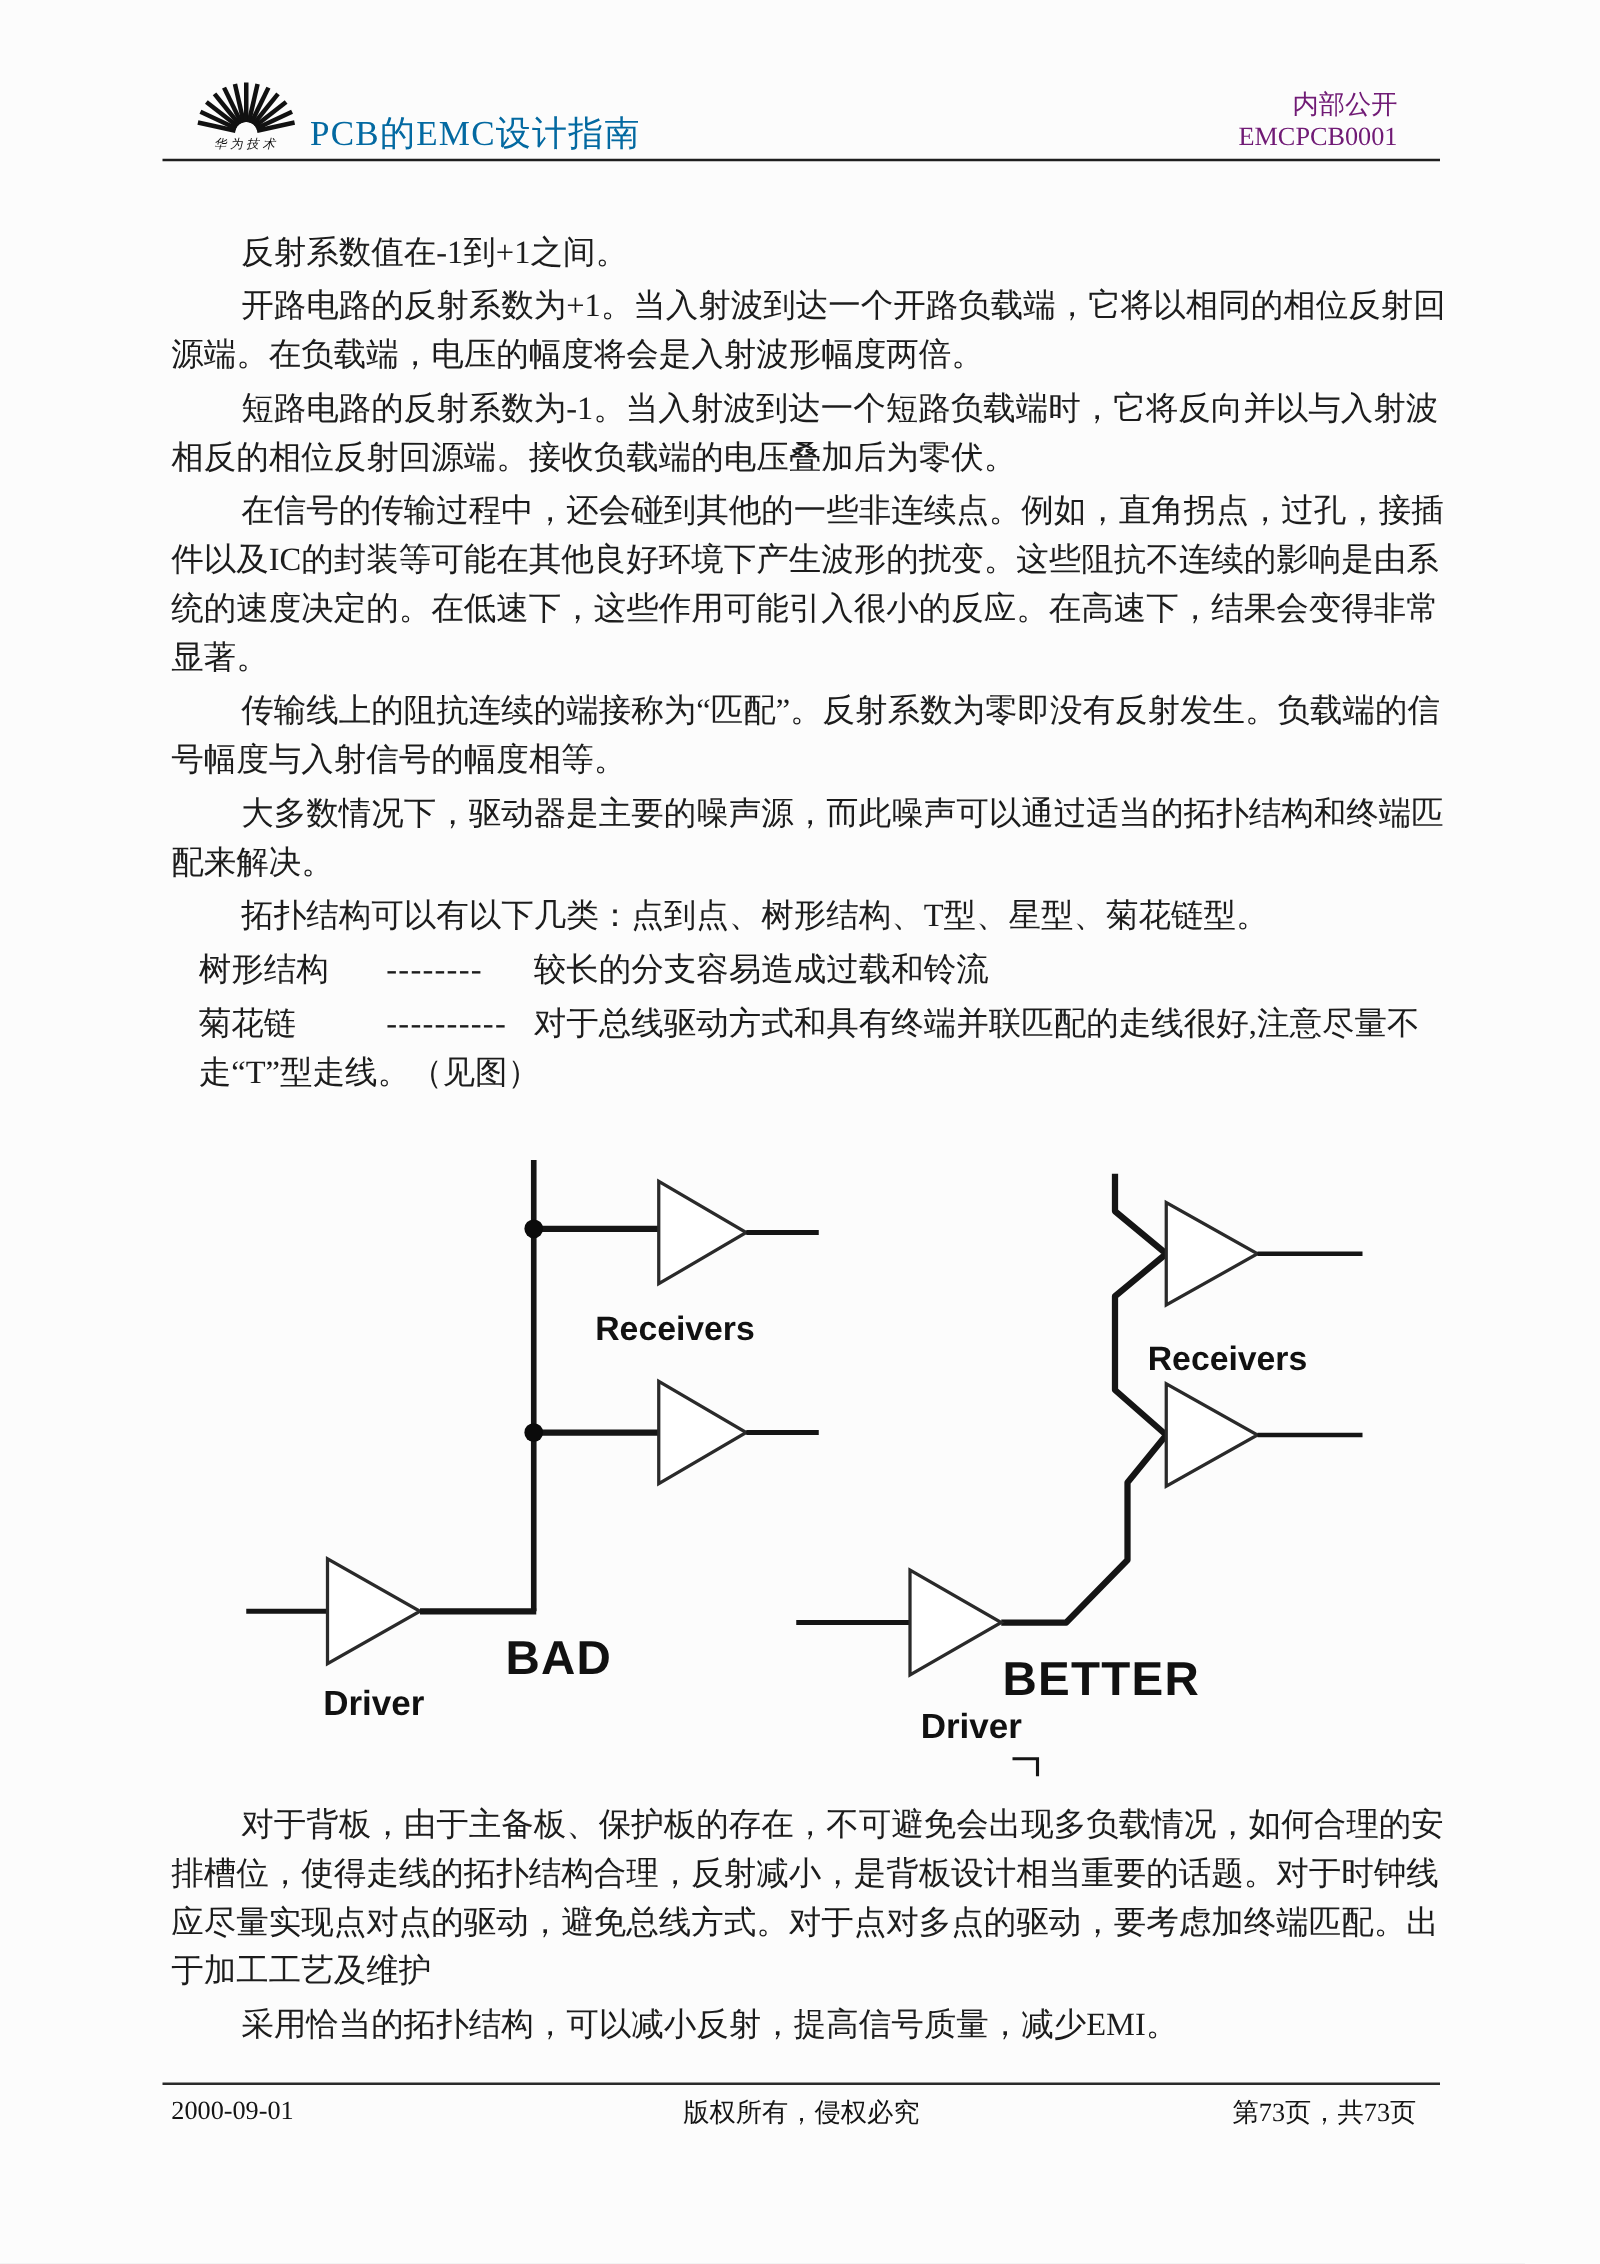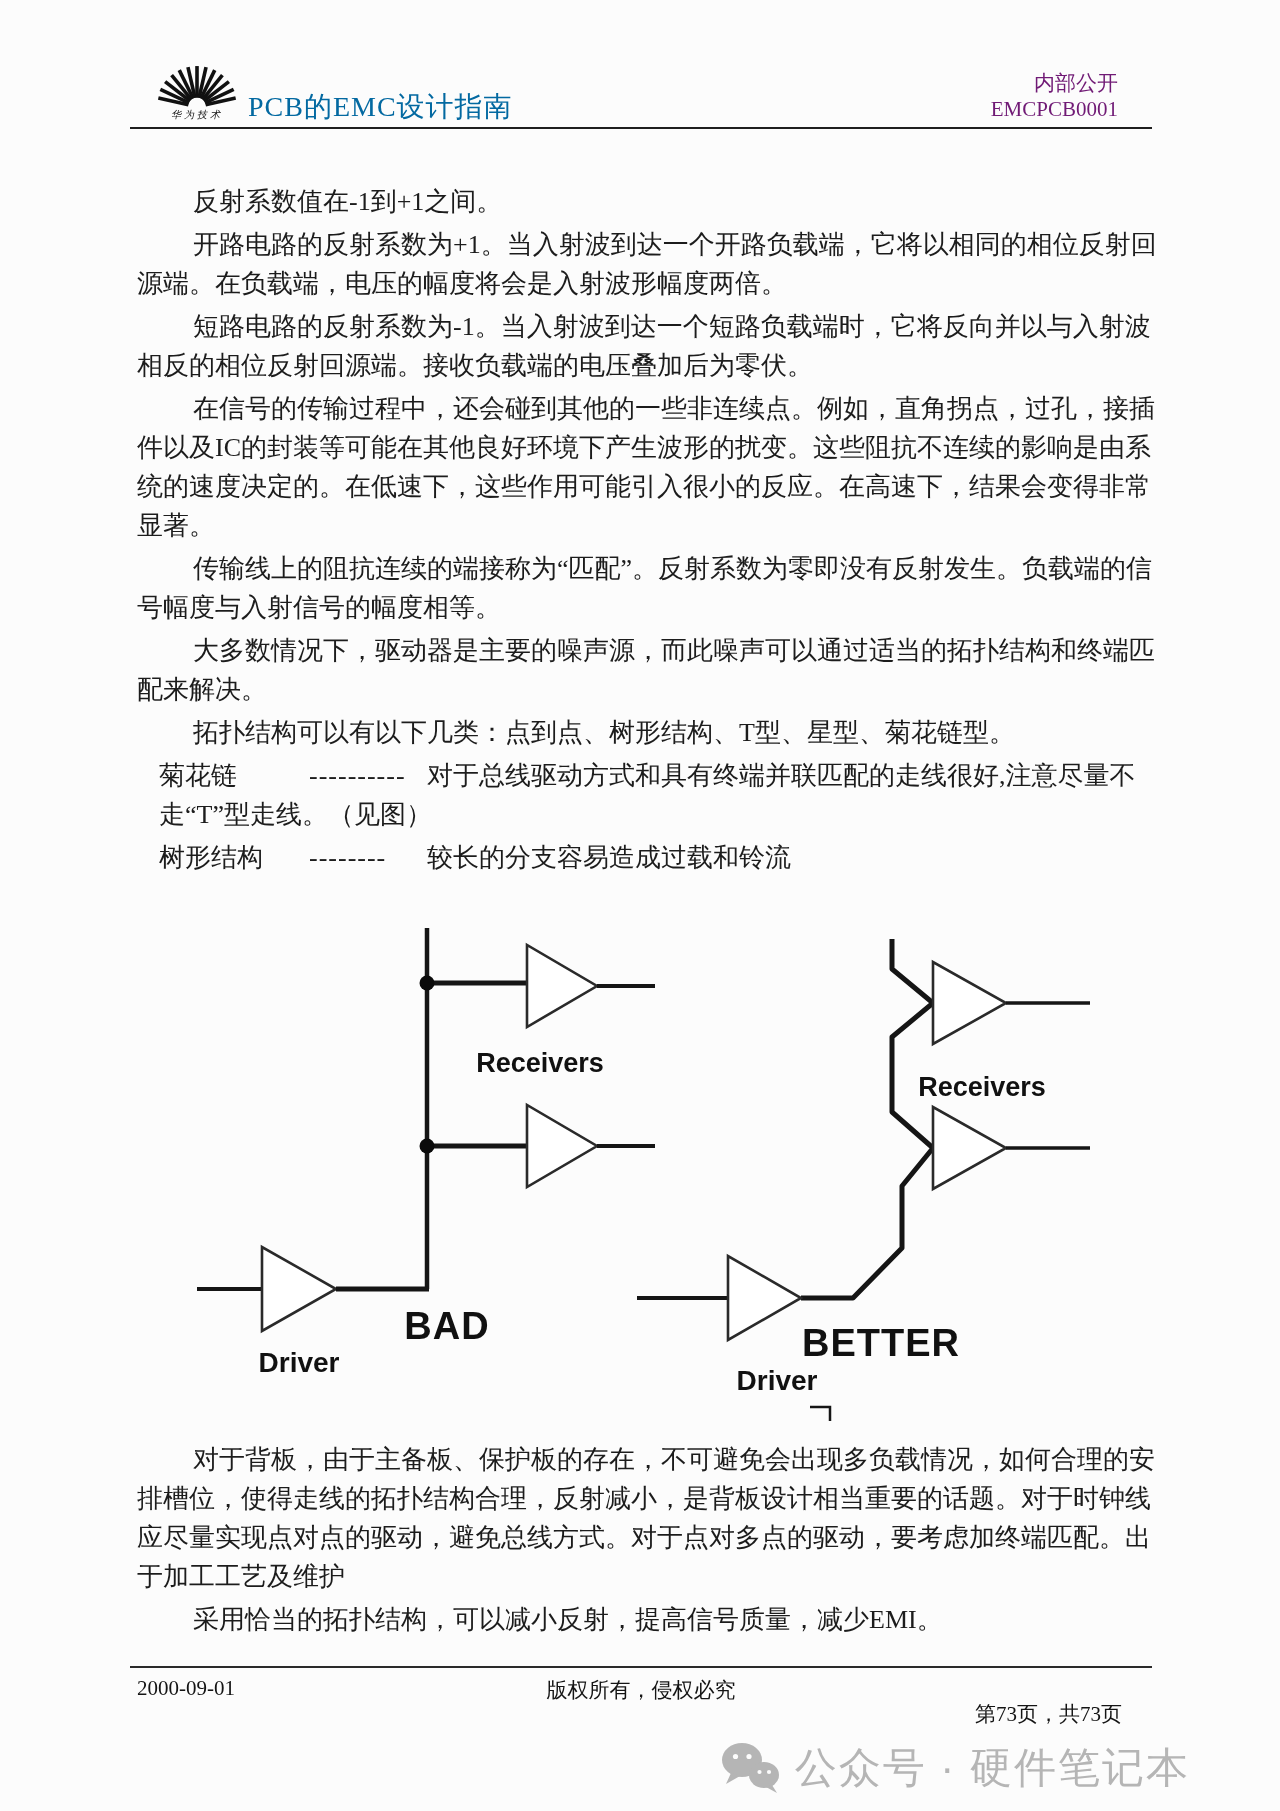--- a/index.html
+++ b/index.html
@@ -56,21 +56,21 @@
   .lbl-driver    { font-size:28px; }
 
   
   .footer {
     position:absolute; left:130px; top:1666px; width:1022px;
     border-top:2px solid #2a2a2a; padding-top:22px;
     font-size:21px; color:#141414;
   }
   .footer-date { position:absolute; left:7px; top:8px; }
   .footer-copy { position:absolute; left:0; right:0; top:8px; text-align:center; }
-  .footer-page { position:absolute; right:30px; top:8px;margin-top:24px; }
+  .footer-page { position:absolute; right:19px; top:8px; }
 
   
   .watermark {
     position:absolute; right:90px; top:1740px; height:56px;
     display:flex; align-items:center; gap:14px;
     color:#b5b5b5; font-size:42px;
     font-family:"Liberation Sans","DejaVu Sans",sans-serif;
     letter-spacing:2px;
   }
 </style>
@@ -110,24 +110,24 @@
   <div class="body-text">
     <p class="indent">反射系数值在-1到+1之间。</p>
     <p class="indent">开路电路的反射系数为+1。当入射波到达一个开路负载端，它将以相同的相位反射回源端。在负载端，电压的幅度将会是入射波形幅度两倍。</p>
     <p class="indent">短路电路的反射系数为-1。当入射波到达一个短路负载端时，它将反向并以与入射波相反的相位反射回源端。接收负载端的电压叠加后为零伏。</p>
     <p class="indent">在信号的传输过程中，还会碰到其他的一些非连续点。例如，直角拐点，过孔，接插件以及IC的封装等可能在其他良好环境下产生波形的扰变。这些阻抗不连续的影响是由系统的速度决定的。在低速下，这些作用可能引入很小的反应。在高速下，结果会变得非常显著。</p>
     <p class="indent">传输线上的阻抗连续的端接称为“匹配”。反射系数为零即没有反射发生。负载端的信号幅度与入射信号的幅度相等。</p>
     <p class="indent">大多数情况下，驱动器是主要的噪声源，而此噪声可以通过适当的拓扑结构和终端匹配来解决。</p>
     <p class="indent">拓扑结构可以有以下几类：点到点、树形结构、T型、星型、菊花链型。</p>
 
     <p class="list-line">
-      <span class="term">菊花链</span><span class="dash">----------</span><span>对于总线驱动方式和具有终端并联匹配的走线很好,注意尽量不走“T”型走线。（见图）</span>
+      <span class="term">树形结构</span><span class="dash">--------</span><span>较长的分支容易造成过载和铃流</span>
     </p>
     <p class="list-line">
-      <span class="term">树形结构</span><span class="dash">--------</span><span>较长的分支容易造成过载和铃流</span>
+      <span class="term">菊花链</span><span class="dash">----------</span><span>对于总线驱动方式和具有终端并联匹配的走线很好,注意尽量不走“T”型走线。（见图）</span>
     </p>
   </div>
 
   <svg class="diagram-svg" viewBox="0 0 1280 1811">
 
     <g>
       <line class="wire" x1="427" y1="928" x2="427" y2="1289" stroke-width="4.5"></line>
 
       <line class="wire" x1="427" y1="983" x2="527" y2="983" stroke-width="5"></line>
       <circle class="dot" cx="427" cy="983" r="7.5"></circle>
@@ -172,31 +172,14 @@
     <p class="indent">对于背板，由于主备板、保护板的存在，不可避免会出现多负载情况，如何合理的安排槽位，使得走线的拓扑结构合理，反射减小，是背板设计相当重要的话题。对于时钟线应尽量实现点对点的驱动，避免总线方式。对于点对多点的驱动，要考虑加终端匹配。出于加工工艺及维护</p>
     <p class="indent">采用恰当的拓扑结构，可以减小反射，提高信号质量，减少EMI。</p>
   </div>
 
   <div class="footer">
     <span class="footer-date">2000-09-01</span>
     <span class="footer-copy">版权所有，侵权必究</span>
     <span class="footer-page">第73页，共73页</span>
   </div>
 
-  <div class="watermark">
-    <svg width="62" height="54" viewBox="0 0 62 54">
-      <g fill="#b5b5b5">
-        <ellipse cx="23" cy="19" rx="20" ry="17"></ellipse>
-        <path d="M12,32 L7,43 L21,35 Z"></path>
-        <ellipse cx="45" cy="34" rx="15" ry="13"></ellipse>
-        <path d="M53,44 L58,52 L47,46 Z"></path>
-      </g>
-      <g fill="#fcfcfc">
-        <circle cx="16.5" cy="15.5" r="2.6"></circle>
-        <circle cx="30" cy="15.5" r="2.6"></circle>
-        <circle cx="40.5" cy="31" r="2.1"></circle>
-        <circle cx="50" cy="31" r="2.1"></circle>
-      </g>
-    </svg>
-    <span>公众号 · 硬件笔记本</span>
-  </div>
 
 </div>
 
 </body></html>

